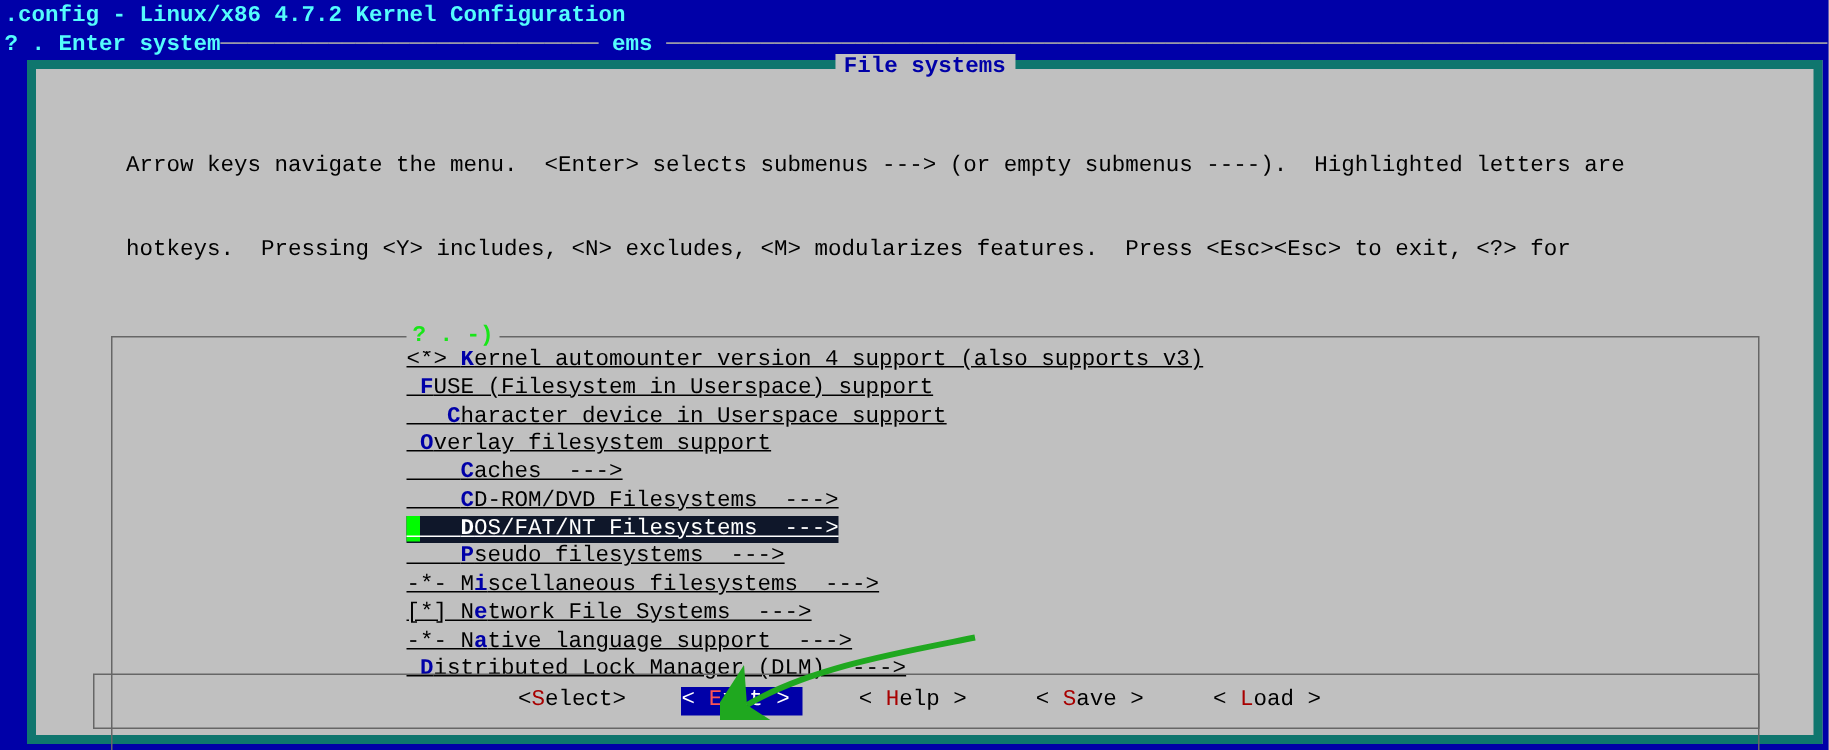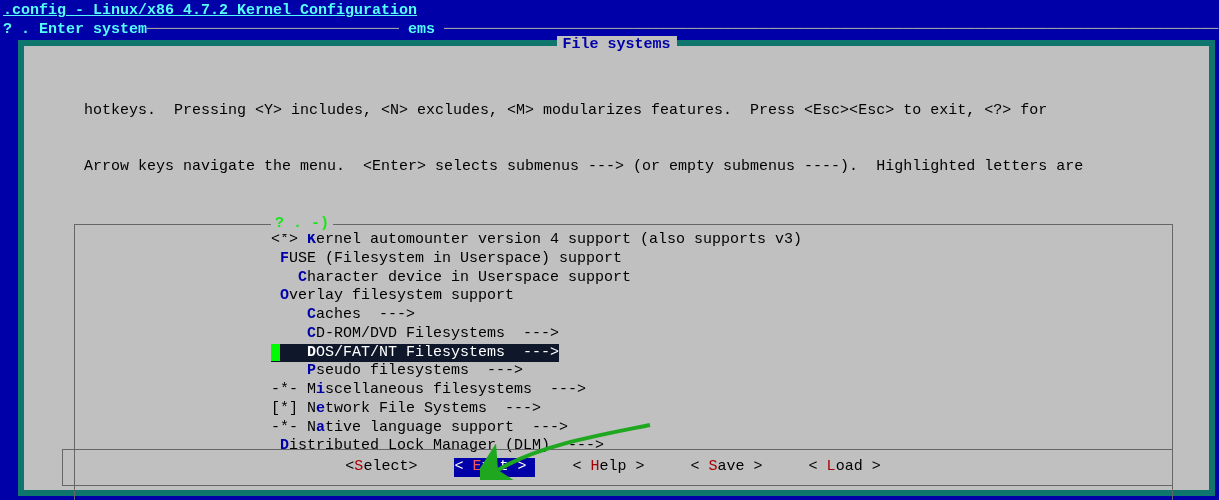--- a/index.html
+++ b/index.html
@@ -12,21 +12,20 @@
     height: 500px;
     overflow: hidden;
     color: #000;
     line-height: 1.25;
     position: relative;
   }
   .top-title {
     color: #54FCFC;
     padding: 2px 0 0 3px;
     font-weight: bold;
-    text-decoration: underline;
   }
   .top-breadcrumb {
     color: #54FCFC;
     padding: 0 0 0 3px;
     font-weight: bold;
   }
   .breadcrumb-dash {
     color: #A8A8A8;
   }
   .dialog-wrap {
@@ -72,20 +71,21 @@
     font-weight: bold;
     padding: 0 4px;
   }
   .menu-list {
     padding-left: 196px;
     padding-top: 2px;
   }
   .menu-row {
     white-space: pre;
     color: #000;
+    text-decoration: underline;
   }
   .hot {
     color: #0000A8;
     font-weight: bold;
   }
   .menu-row.selected {
     display: inline-block;
     background: #0f172a;
     color: #fff;
   }
@@ -136,22 +136,22 @@
 
 <div class="top-title">.config - Linux/x86 4.7.2 Kernel Configuration</div>
 <div class="top-breadcrumb">
   <span>? . Enter system</span><span class="breadcrumb-dash">──────────────────────────── </span><span>ems</span><span class="breadcrumb-dash"> ──────────────────────────────────────────────────────────────────────────────────────</span>
 </div>
 
 <div class="dialog-wrap">
   <div class="dialog-title">File systems</div>
 
   <div class="help-text">
+    <div>Arrow keys navigate the menu.  &lt;Enter&gt; selects submenus ---&gt; (or empty submenus ----).  Highlighted letters are</div>
     <div>hotkeys.  Pressing &lt;Y&gt; includes, &lt;N&gt; excludes, &lt;M&gt; modularizes features.  Press &lt;Esc&gt;&lt;Esc&gt; to exit, &lt;?&gt; for</div>
-    <div>Arrow keys navigate the menu.  &lt;Enter&gt; selects submenus ---&gt; (or empty submenus ----).  Highlighted letters are</div>
   </div>
 
   <div class="body-box">
     <div class="scroll-hint">? . -)</div>
     <div class="menu-list" id="menu-list"><div class="menu-row">&lt;*&gt; <span class="hot">K</span>ernel automounter version 4 support (also supports v3)</div><div class="menu-row"><m> <span class="hot">F</span>USE (Filesystem in Userspace) support</m></div><div class="menu-row"><m>   <span class="hot">C</span>haracter device in Userspace support</m></div><div class="menu-row"><m> <span class="hot">O</span>verlay filesystem support</m></div><div class="menu-row">    <span class="hot">C</span>aches  ---&gt;</div><div class="menu-row">    <span class="hot">C</span>D-ROM/DVD Filesystems  ---&gt;</div><div class="menu-row selected"><span class="cursor-block">&nbsp;</span>   <span class="hot">D</span>OS/FAT/NT Filesystems  ---&gt;</div><div class="menu-row">    <span class="hot">P</span>seudo filesystems  ---&gt;</div><div class="menu-row">-*- M<span class="hot">i</span>scellaneous filesystems  ---&gt;</div><div class="menu-row">[*] N<span class="hot">e</span>twork File Systems  ---&gt;</div><div class="menu-row">-*- N<span class="hot">a</span>tive language support  ---&gt;</div><div class="menu-row"><m> <span class="hot">D</span>istributed Lock Manager (DLM)  ---&gt;</m></div></div>
   </div>
 
   <div class="buttons-row">
     <span class="btn"><span class="bkt">&lt;</span><span class="hotbtn">S</span><span class="bkt">elect&gt;</span></span>
     <span class="btn selected"><span class="bkt">&lt; </span><span class="hotbtn">E</span><span class="bkt">xit &gt; </span></span>

